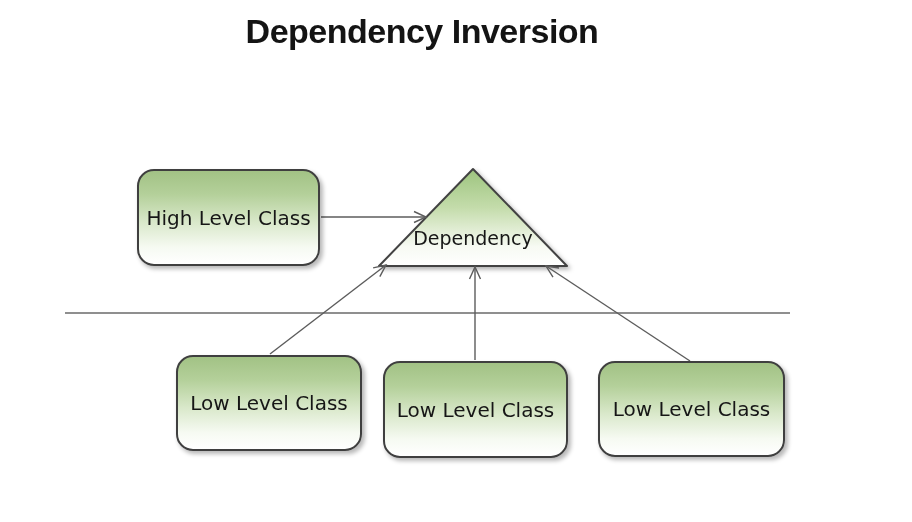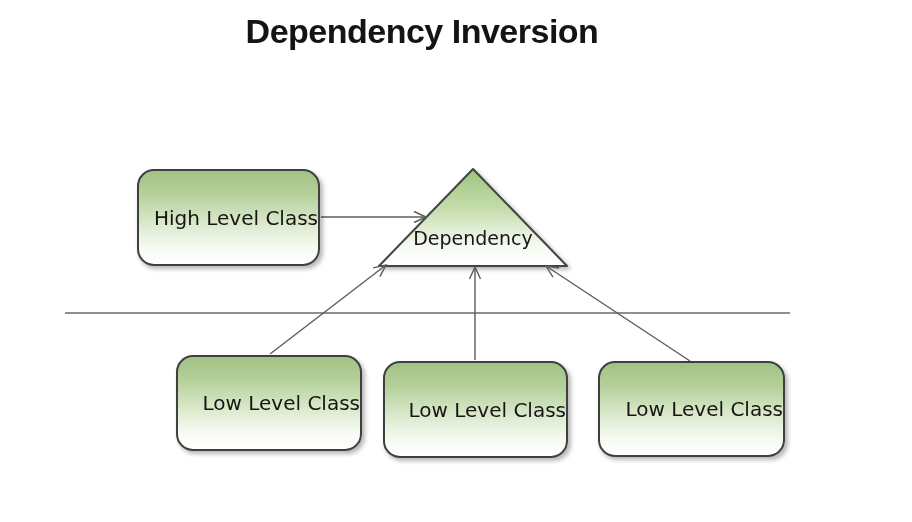--- a/index.html
+++ b/index.html
@@ -38,21 +38,21 @@
   .node {
     position: absolute;
     box-sizing: border-box;
     border: 2px solid #3f3f3f;
     border-radius: 17px;
     background: linear-gradient(180deg,
       #a2c285 0%, #b4d09a 25%, #d9e8ca 55%, #f6faf2 82%, #ffffff 100%);
     box-shadow: 2.5px 3px 4px rgba(0,0,0,0.28);
     display: flex;
     align-items: center;
-    justify-content: flex-end;
+    justify-content: center;
     color: #161616;
     font-size: 20px;
   }
   .node-high   { left: 137px; top: 169px; width: 183px; height: 97px; }
   .node-low-1  { left: 176px; top: 355px; width: 186px; height: 96px; }
   .node-low-2  { left: 383px; top: 361px; width: 185px; height: 97px; }
   .node-low-3  { left: 598px; top: 361px; width: 187px; height: 96px; }
   .interface-label {
     position: absolute;
     left: 403px;

